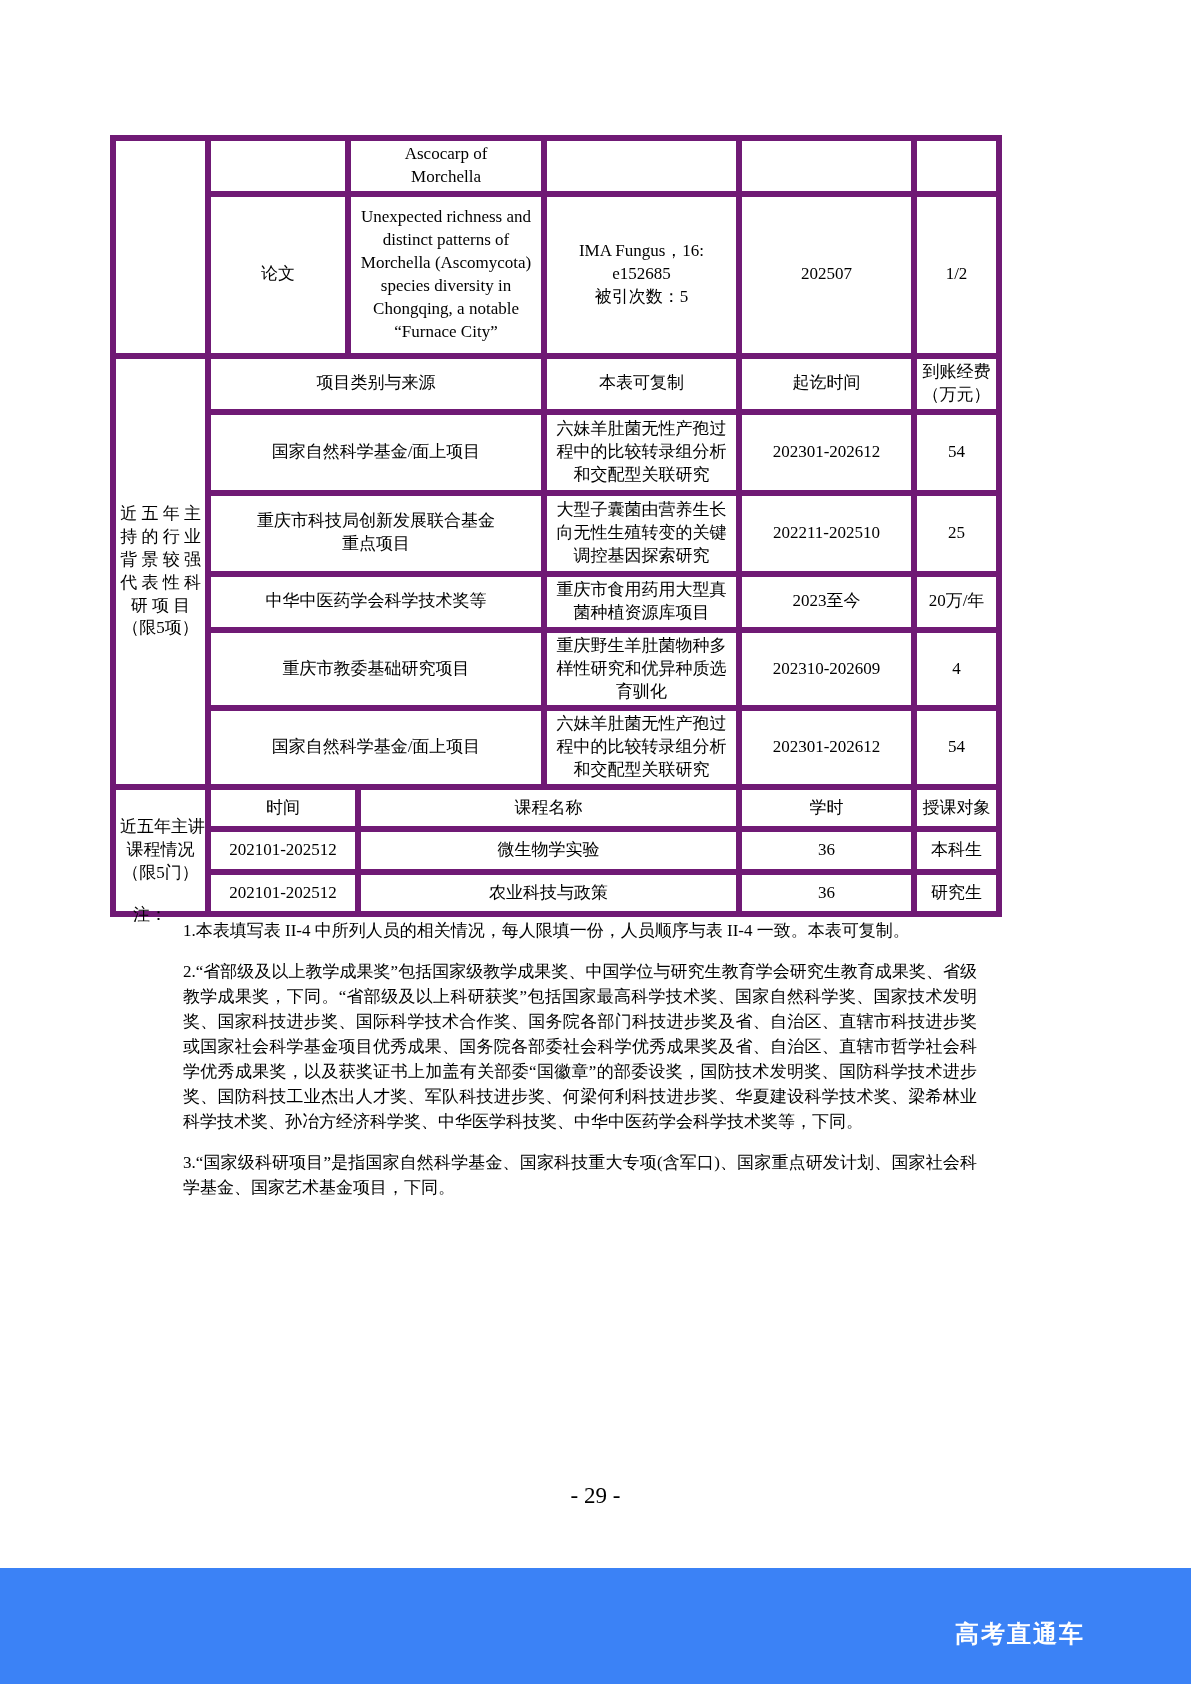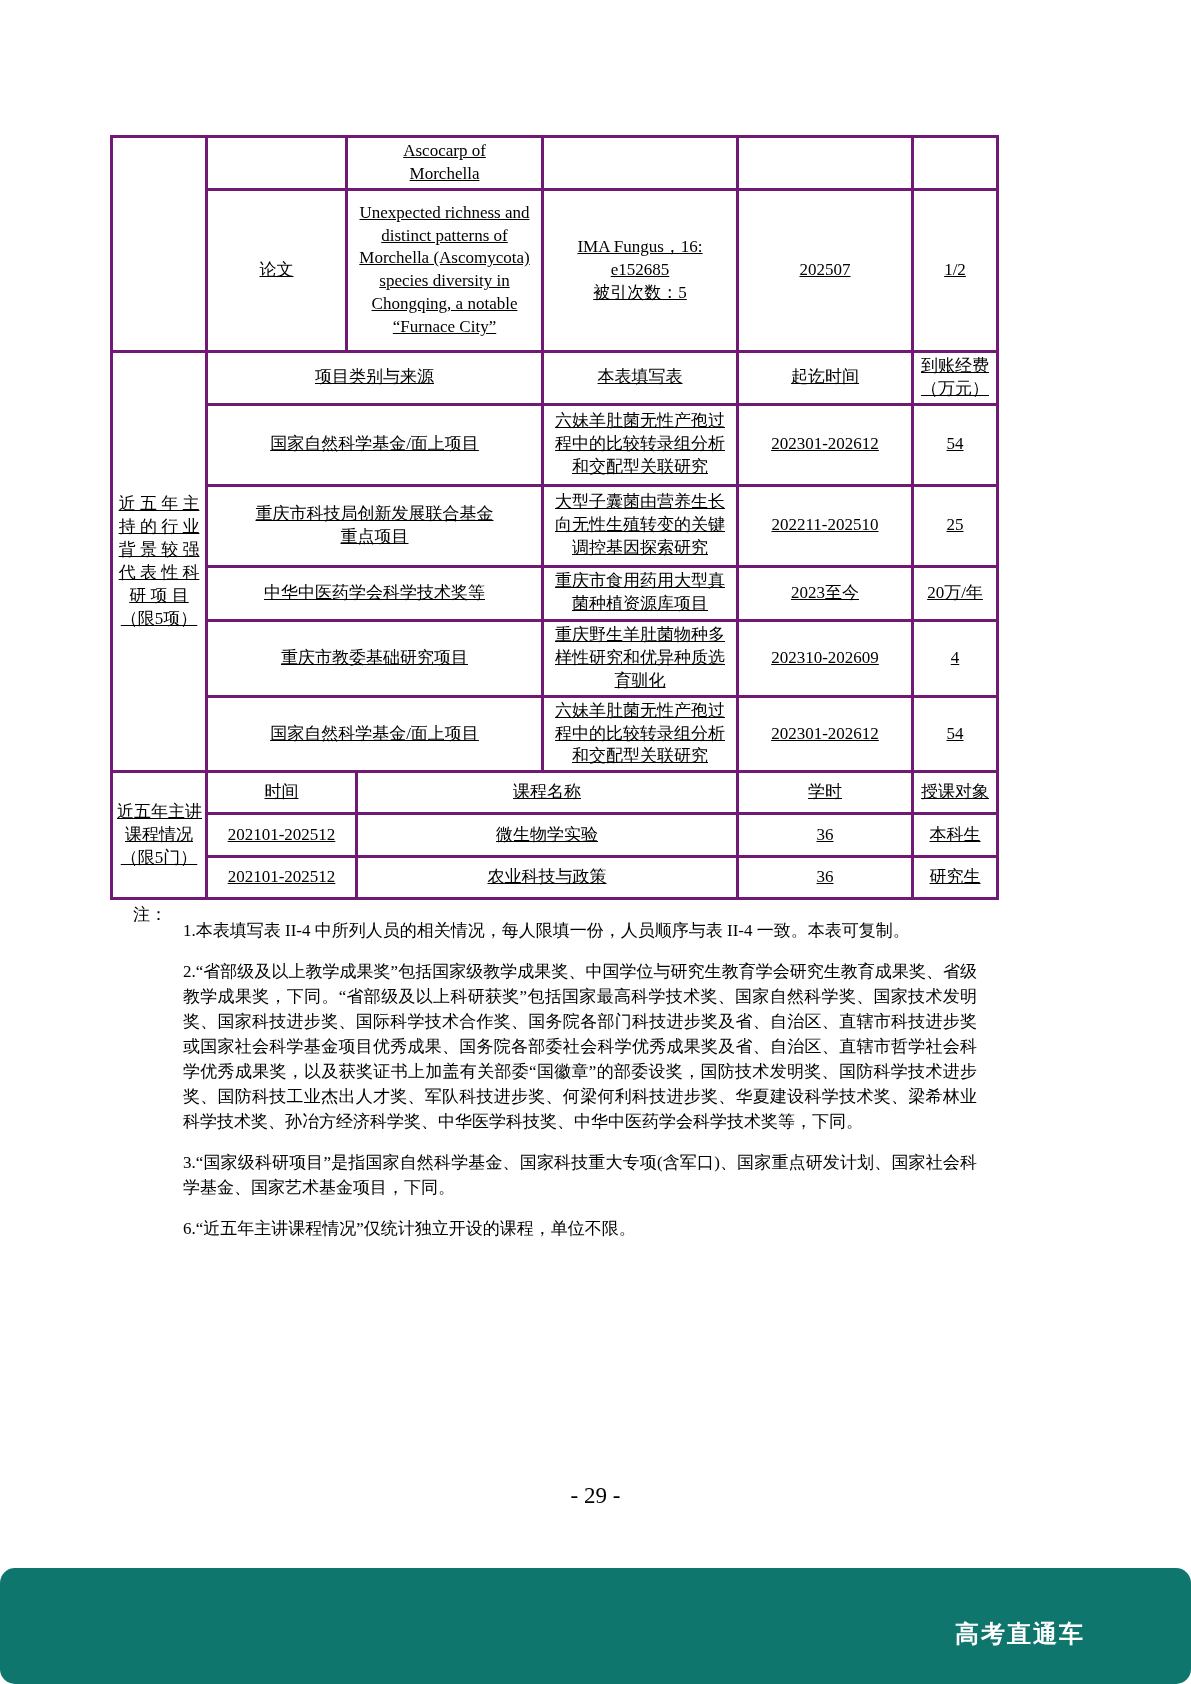--- a/index.html
+++ b/index.html
@@ -18,28 +18,27 @@
 
   
   table.main {
     position: absolute;
     left: 110px; top: 135px;
     width: 886px;
     border-collapse: collapse;
     table-layout: fixed;
   }
   table.main td {
-    border: 3px solid #701a75;
+    border: 6px solid #701a75;
     vertical-align: middle;
     text-align: center;
     font-size: 17px;
     line-height: 1.35;
     padding: 2px 4px;
     overflow: hidden;
-    text-decoration: underline;
   }
   .pre { white-space: pre-line; }
   .side-label {
     font-size: 16px;
     line-height: 26px;
     white-space: pre;
     text-align: center;
     padding: 0 2px;
   }
   .name-cell { text-align: left; }
@@ -127,21 +126,21 @@
       </tr>
 
       <tr class="rh-47">
         <td class="side-label" rowspan="6">近 五 年 主
 持 的 行 业
 背 景 较 强
 代 表 性 科
 研 项 目
 （限5项）</td>
         <td colspan="3">项目类别与来源</td>
-        <td>本表填写表</td>
+        <td>本表可复制</td>
         <td>起讫时间</td>
         <td class="pre">到账经费
 （万元）</td>
       </tr>
       <tr class="rh-81">
         <td colspan="3" class="pre">国家自然科学基金/面上项目</td>
         <td class="name-cell">六妹羊肚菌无性产孢过程中的比较转录组分析和交配型关联研究</td>
         <td>202301-202612</td>
         <td>54</td>
       </tr>
@@ -194,23 +193,22 @@
       </tr>
     </tbody>
   </table>
 
   <div class="notes">
     <span class="notes-label">注：</span>
     <div class="notes-items">
       <p>1.本表填写表 II-4 中所列人员的相关情况，每人限填一份，人员顺序与表 II-4 一致。本表可复制。</p>
       <p>2.“省部级及以上教学成果奖”包括国家级教学成果奖、中国学位与研究生教育学会研究生教育成果奖、省级教学成果奖，下同。“省部级及以上科研获奖”包括国家最高科学技术奖、国家自然科学奖、国家技术发明奖、国家科技进步奖、国际科学技术合作奖、国务院各部门科技进步奖及省、自治区、直辖市科技进步奖或国家社会科学基金项目优秀成果、国务院各部委社会科学优秀成果奖及省、自治区、直辖市哲学社会科学优秀成果奖，以及获奖证书上加盖有关部委“国徽章”的部委设奖，国防技术发明奖、国防科学技术进步奖、国防科技工业杰出人才奖、军队科技进步奖、何梁何利科技进步奖、华夏建设科学技术奖、梁希林业科学技术奖、孙冶方经济科学奖、中华医学科技奖、中华中医药学会科学技术奖等，下同。</p>
       <p>3.“国家级科研项目”是指国家自然科学基金、国家科技重大专项(含军口)、国家重点研发计划、国家社会科学基金、国家艺术基金项目，下同。</p>
-      <p>6.“近五年主讲课程情况”仅统计独立开设的课程，单位不限。</p>
     </div>
   </div>
 
   <div class="page-number">- 29 -</div>
 
-  <div class="watermark-strip" style="background-color: #0f766e; border-radius: 15px;">
+  <div class="watermark-strip" style="background-color: #3b82f6;">
     <span class="watermark-text" style="color: rgb(255, 255, 255);">高考直通车</span>
   </div>
 
 </div>
 
 </body></html>

